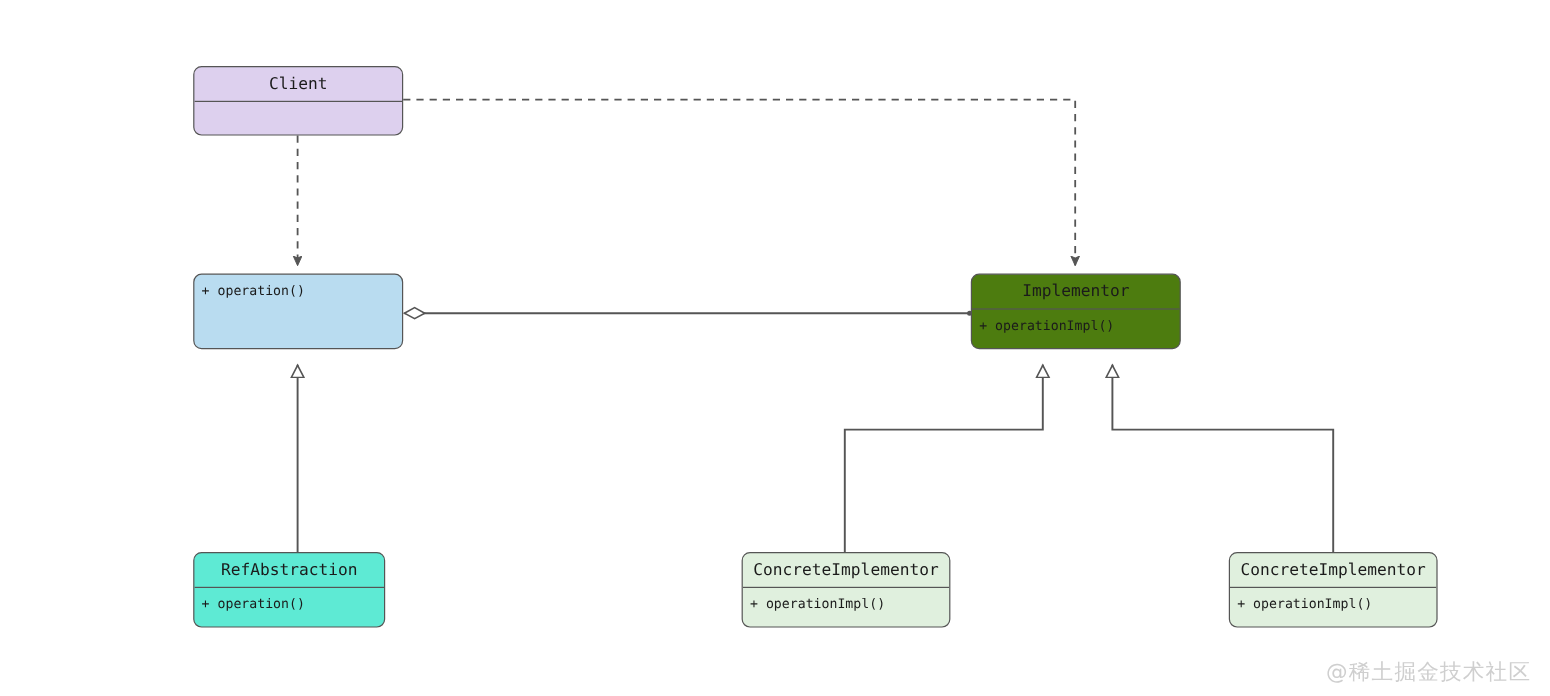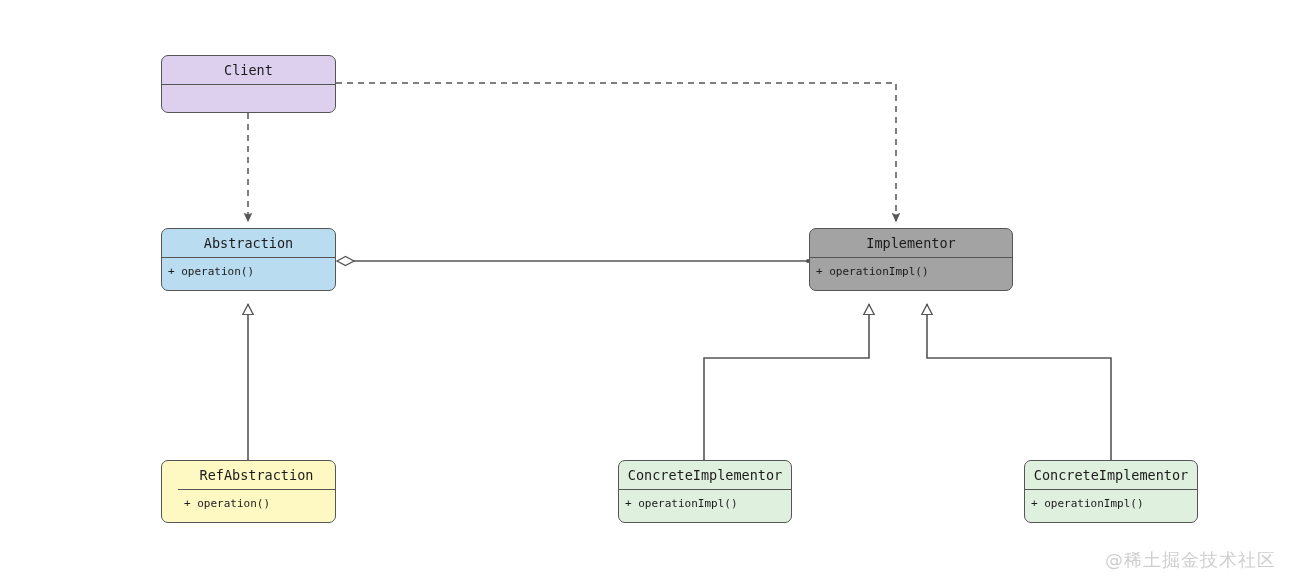--- a/index.html
+++ b/index.html
@@ -106,34 +106,33 @@
 </svg>
 
 <div class="uml-node" style="left: 161px; top: 55px; width: 175px; height: 58px; background: rgb(221, 208, 238);">
   <div class="uml-title">Client</div>
   <div class="uml-members empty">
     <div class="uml-member"></div>
   </div>
 </div>
 
 <div class="uml-node" style="left: 161px; top: 228px; width: 175px; height: 63px; background: rgb(185, 220, 240);">
-  <div class="uml-title">Abstraction</div>
   <div class="uml-members">
     <div class="uml-member">+ operation()</div>
   </div>
 </div>
 
-<div class="uml-node" style="left: 809px; top: 228px; width: 204px; height: 63px; background: #a3a3a3;">
+<div class="uml-node" style="left: 809px; top: 228px; width: 175px; height: 63px; background: #4d7c0f;">
   <div class="uml-title">Implementor</div>
   <div class="uml-members">
     <div class="uml-member">+ operationImpl()</div>
   </div>
 </div>
 
-<div class="uml-node" style="left: 161px; top: 460px; width: 175px; height: 63px; background: #fef9c3; padding-left: 16px;">
+<div class="uml-node" style="left: 161px; top: 460px; width: 160px; height: 63px; background: #5eead4;">
   <div class="uml-title">RefAbstraction</div>
   <div class="uml-members">
     <div class="uml-member">+ operation()</div>
   </div>
 </div>
 
 <div class="uml-node" style="left: 618px; top: 460px; width: 174px; height: 63px; background: rgb(224, 240, 222);">
   <div class="uml-title">ConcreteImplementor</div>
   <div class="uml-members">
     <div class="uml-member">+ operationImpl()</div>

